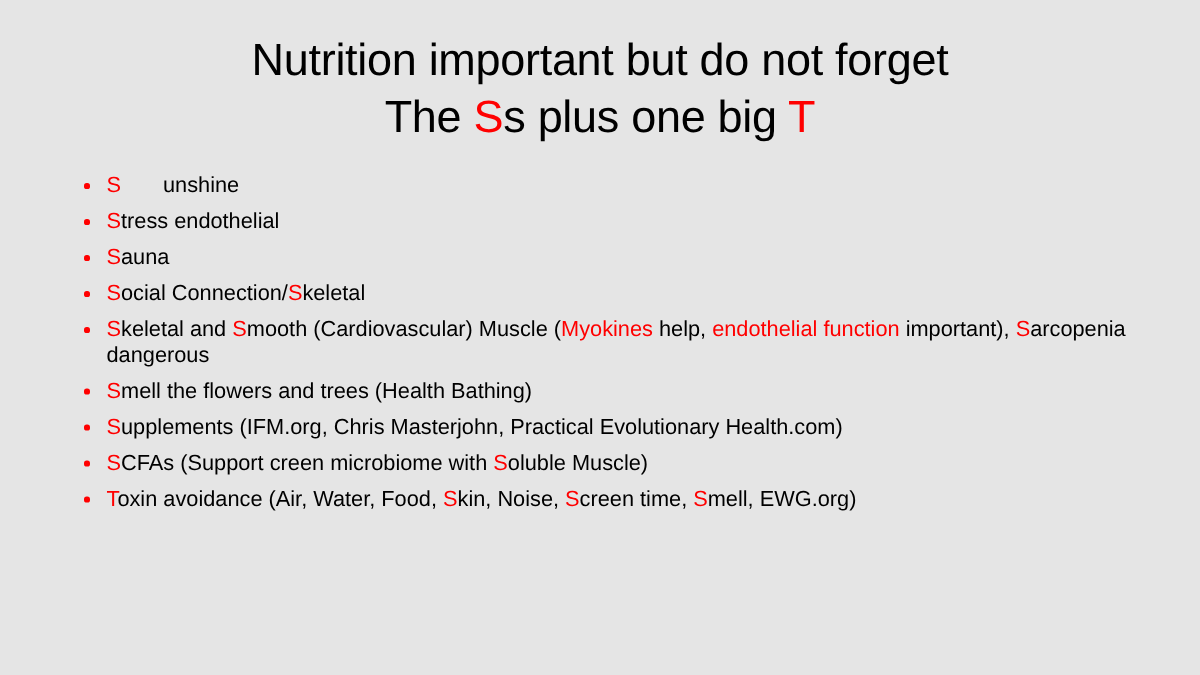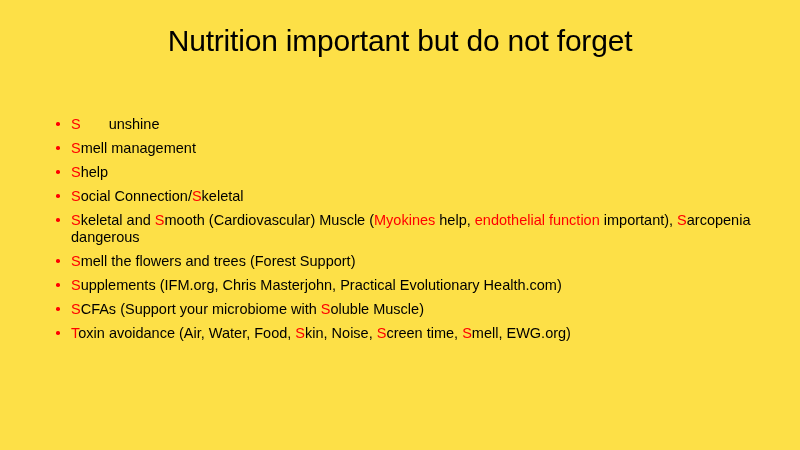--- a/index.html
+++ b/index.html
@@ -11,21 +11,21 @@
     height: 450px;
     background: #ffffff;
     font-family: "Liberation Sans", sans-serif;
     color: #000000;
     overflow: hidden;
   }
   .slide {
     position: relative;
     width: 800px;
     height: 450px;
-    background: #fde047;
+    background: #e5e5e5;
   }
   .title {
     position: absolute;
     left: 40px;
     top: 22px;
     width: 720px;
     text-align: center;
     font-size: 30px;
     line-height: 38px;
     font-weight: 400;
@@ -69,54 +69,55 @@
   .r { color: #FF0000; }
   .k { color: #000000; }
 </style>
 </head>
 <body>
 
 <div class="slide">
 
   <div class="title">
     <span class="ln">Nutrition important but do not forget</span>
+    <span class="ln"><span class="k" style="color: rgb(0, 0, 0);">The </span><span class="r" style="color: rgb(255, 0, 0);">S</span><span class="k" style="color: rgb(0, 0, 0);">s plus one big </span><span class="r" style="color: rgb(255, 0, 0);">T</span></span>
   </div>
 
   <div class="body-list">
       <div class="bullet-row">
         <span class="bullet-dot" style="background: rgb(255, 0, 0);"></span>
         <span class="bullet-text"><span class="r" style="color: rgb(255, 0, 0);">S</span><span class="k" style="color: rgb(0, 0, 0); padding-left: 28px;">unshine</span></span>
       </div>
       <div class="bullet-row">
         <span class="bullet-dot" style="background: rgb(255, 0, 0);"></span>
-        <span class="bullet-text"><span class="r" style="color: rgb(255, 0, 0);">S</span><span class="k" style="color: rgb(0, 0, 0);">mell management</span></span>
+        <span class="bullet-text"><span class="r" style="color: rgb(255, 0, 0);">S</span><span class="k" style="color: rgb(0, 0, 0);">tress endothelial</span></span>
       </div>
       <div class="bullet-row">
         <span class="bullet-dot" style="background: rgb(255, 0, 0);"></span>
-        <span class="bullet-text"><span class="r" style="color: rgb(255, 0, 0);">S</span><span class="k" style="color: rgb(0, 0, 0);">help</span></span>
+        <span class="bullet-text"><span class="r" style="color: rgb(255, 0, 0);">S</span><span class="k" style="color: rgb(0, 0, 0);">auna</span></span>
       </div>
       <div class="bullet-row">
         <span class="bullet-dot" style="background: rgb(255, 0, 0);"></span>
         <span class="bullet-text"><span class="r" style="color: rgb(255, 0, 0);">S</span><span class="k" style="color: rgb(0, 0, 0);">ocial Connection/</span><span class="r" style="color: rgb(255, 0, 0);">S</span><span class="k" style="color: rgb(0, 0, 0);">keletal</span></span>
       </div>
       <div class="bullet-row">
         <span class="bullet-dot" style="background: rgb(255, 0, 0);"></span>
         <span class="bullet-text wrap"><span class="r" style="color: rgb(255, 0, 0);">S</span><span class="k" style="color: rgb(0, 0, 0);">keletal and </span><span class="r" style="color: rgb(255, 0, 0);">S</span><span class="k" style="color: rgb(0, 0, 0);">mooth (Cardiovascular) Muscle (</span><span class="r" style="color: rgb(255, 0, 0);">Myokines</span><span class="k" style="color: rgb(0, 0, 0);"> help, </span><span class="r" style="color: rgb(255, 0, 0);">endothelial function</span><span class="k" style="color: rgb(0, 0, 0);"> important), </span><span class="r" style="color: rgb(255, 0, 0);">S</span><span class="k" style="color: rgb(0, 0, 0);">arcopenia dangerous</span></span>
       </div>
       <div class="bullet-row">
         <span class="bullet-dot" style="background: rgb(255, 0, 0);"></span>
-        <span class="bullet-text"><span class="r" style="color: rgb(255, 0, 0);">S</span><span class="k" style="color: rgb(0, 0, 0);">mell the flowers and trees (Forest Support)</span></span>
+        <span class="bullet-text"><span class="r" style="color: rgb(255, 0, 0);">S</span><span class="k" style="color: rgb(0, 0, 0);">mell the flowers and trees (Health Bathing)</span></span>
       </div>
       <div class="bullet-row">
         <span class="bullet-dot" style="background: rgb(255, 0, 0);"></span>
         <span class="bullet-text"><span class="r" style="color: rgb(255, 0, 0);">S</span><span class="k" style="color: rgb(0, 0, 0); text-align: center;">upplements (IFM.org, Chris Masterjohn, Practical Evolutionary Health.com)</span></span>
       </div>
       <div class="bullet-row">
         <span class="bullet-dot" style="background: rgb(255, 0, 0);"></span>
-        <span class="bullet-text"><span class="r" style="color: rgb(255, 0, 0);">S</span><span class="k" style="color: rgb(0, 0, 0);">CFAs (Support your microbiome with </span><span class="r" style="color: rgb(255, 0, 0);">S</span><span class="k" style="color: rgb(0, 0, 0);">oluble Muscle)</span></span>
+        <span class="bullet-text"><span class="r" style="color: rgb(255, 0, 0);">S</span><span class="k" style="color: rgb(0, 0, 0);">CFAs (Support creen microbiome with </span><span class="r" style="color: rgb(255, 0, 0);">S</span><span class="k" style="color: rgb(0, 0, 0);">oluble Muscle)</span></span>
       </div>
       <div class="bullet-row">
         <span class="bullet-dot" style="background: rgb(255, 0, 0);"></span>
         <span class="bullet-text"><span class="r" style="color: rgb(255, 0, 0);">T</span><span class="k" style="color: rgb(0, 0, 0);">oxin avoidance (Air, Water, Food, </span><span class="r" style="color: rgb(255, 0, 0);">S</span><span class="k" style="color: rgb(0, 0, 0);">kin, Noise, </span><span class="r" style="color: rgb(255, 0, 0);">S</span><span class="k" style="color: rgb(0, 0, 0);">creen time, </span><span class="r" style="color: rgb(255, 0, 0);">S</span><span class="k" style="color: rgb(0, 0, 0);">mell, EWG.org)</span></span>
       </div>
     </div>
 
 </div>
 
 </body></html>

